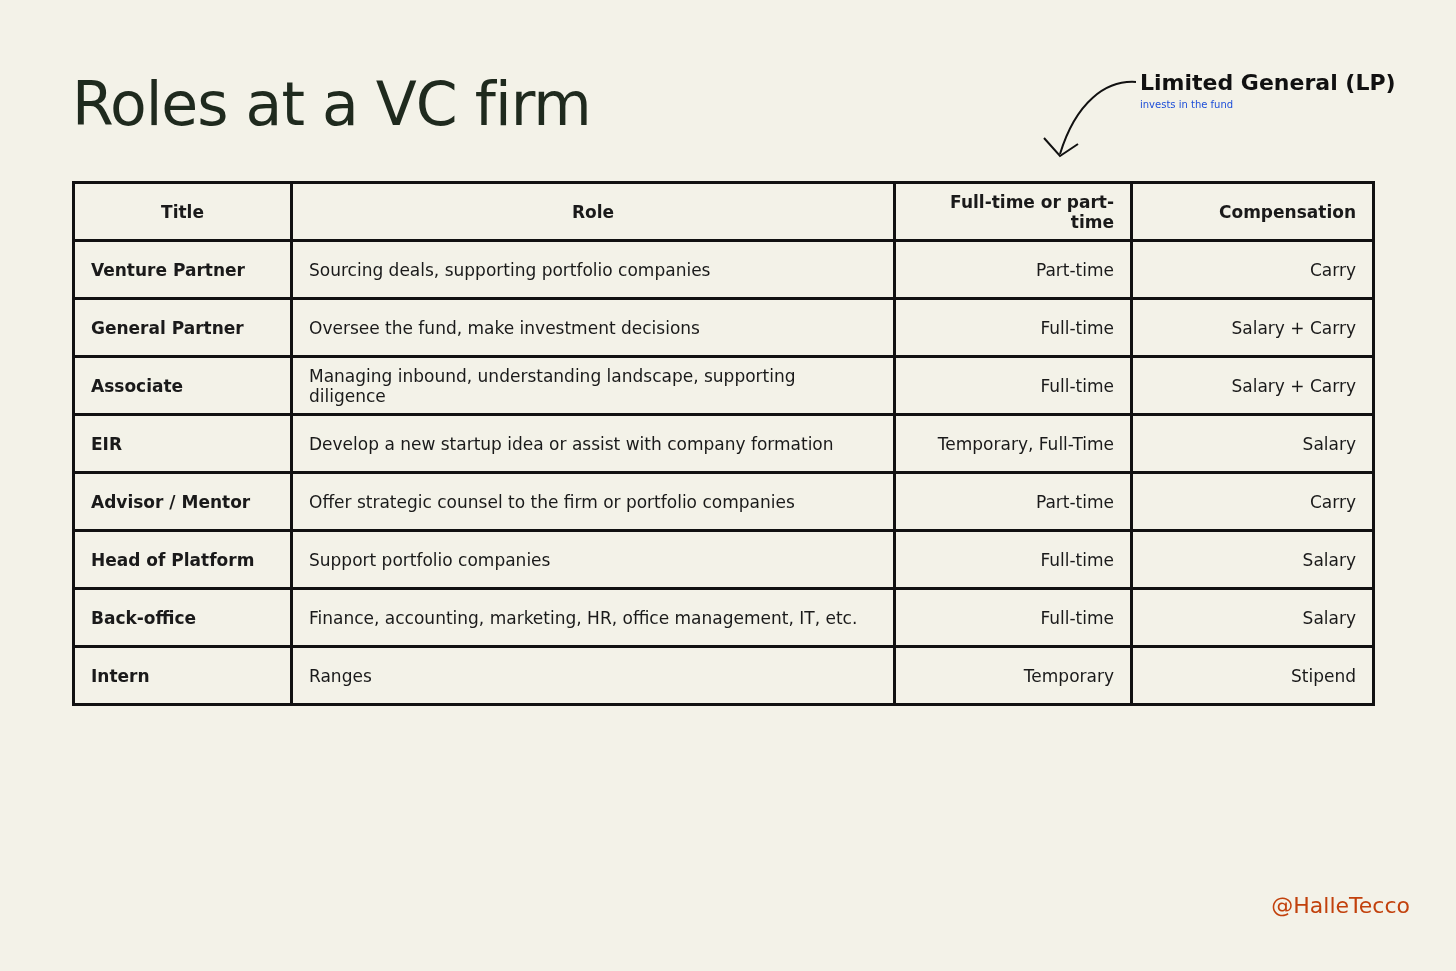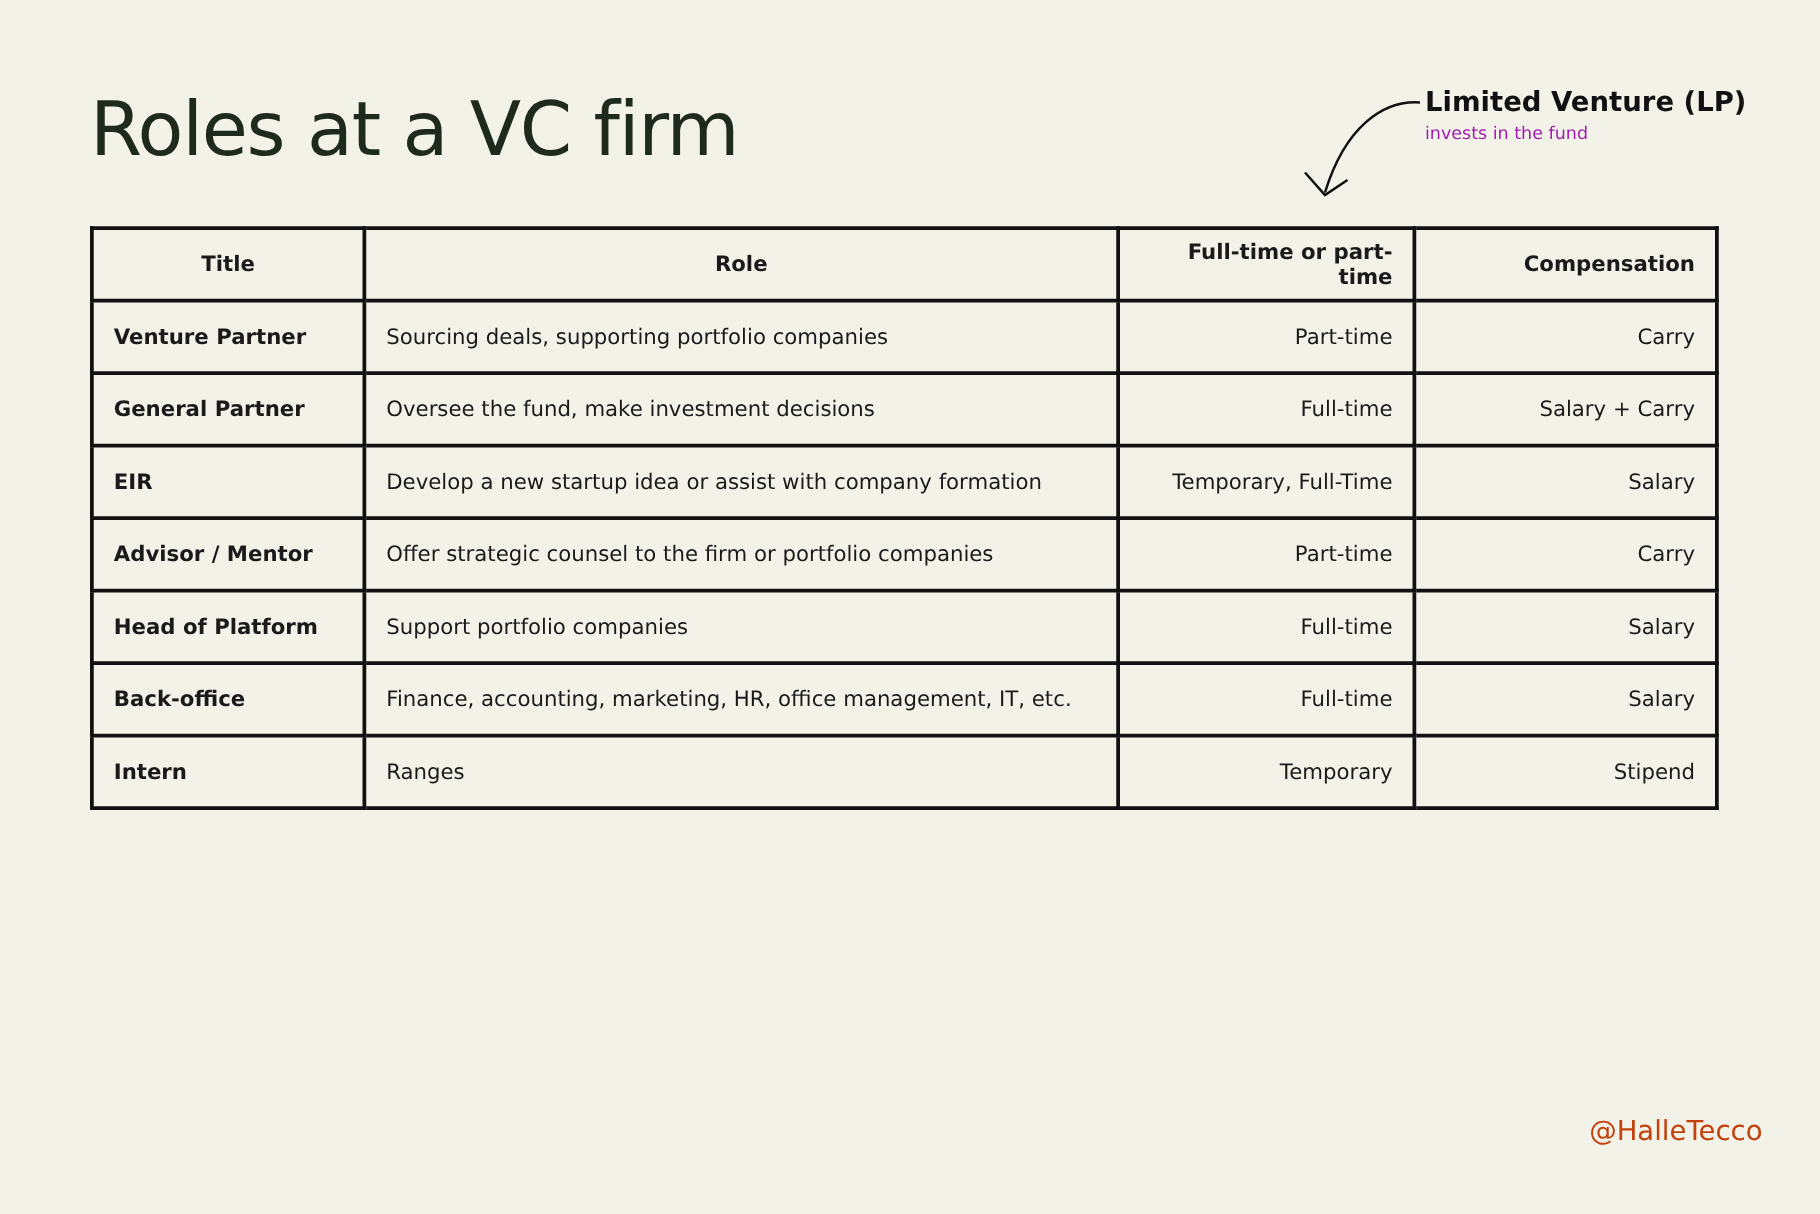--- a/index.html
+++ b/index.html
@@ -28,22 +28,22 @@
   }
   .lp-title {
     font-family: "DejaVu Sans", sans-serif;
     font-weight: bold;
     font-size: 22px;
     color: #111;
     white-space: nowrap;
   }
   .lp-sub {
     font-family: "DejaVu Sans", sans-serif;
-    font-size: 14px;
-    color: #a21caf;
+    font-size: 10px;
+    color: #1d4ed8;
     margin-top: 4px;
   }
   .arrow {
     position: absolute;
     left: 1036px; top: 72px;
     width: 110px; height: 92px;
   }
   table.roles {
     position: absolute;
     left: 72px; top: 181px;
@@ -76,21 +76,21 @@
 <body>
 
 <h1 class="page-title">Roles at a VC firm</h1>
 
 <svg class="arrow" viewBox="0 0 110 92">
   <path d="M100 10 C 70 8, 40 30, 24 82" fill="none" stroke="#111" stroke-width="2"></path>
   <path d="M8 66 L 24 84 L 42 72" fill="none" stroke="#111" stroke-width="2"></path>
 </svg>
 
 <div class="lp-note">
-  <div class="lp-title">Limited Venture (LP)</div>
+  <div class="lp-title">Limited General (LP)</div>
   <div class="lp-sub">invests in the fund</div>
 </div>
 
 <table class="roles">
   <colgroup>
     <col style="width:218px">
     <col style="width:603px">
     <col style="width:237px">
     <col style="width:242px">
   </colgroup>
@@ -105,20 +105,26 @@
   <tbody>
     <tr>
       <td class="title-cell">Venture Partner</td>
       <td>Sourcing deals, supporting portfolio companies</td>
       <td class="center">Part-time</td>
       <td class="center">Carry</td>
     </tr>
     <tr>
       <td class="title-cell">General Partner</td>
       <td>Oversee the fund, make investment decisions</td>
+      <td class="center">Full-time</td>
+      <td class="center">Salary + Carry</td>
+    </tr>
+    <tr>
+      <td class="title-cell">Associate</td>
+      <td>Managing inbound, understanding landscape, supporting diligence</td>
       <td class="center">Full-time</td>
       <td class="center">Salary + Carry</td>
     </tr>
     <tr>
       <td class="title-cell">EIR</td>
       <td>Develop a new startup idea or assist with company formation</td>
       <td class="center">Temporary, Full-Time</td>
       <td class="center">Salary</td>
     </tr>
     <tr>

